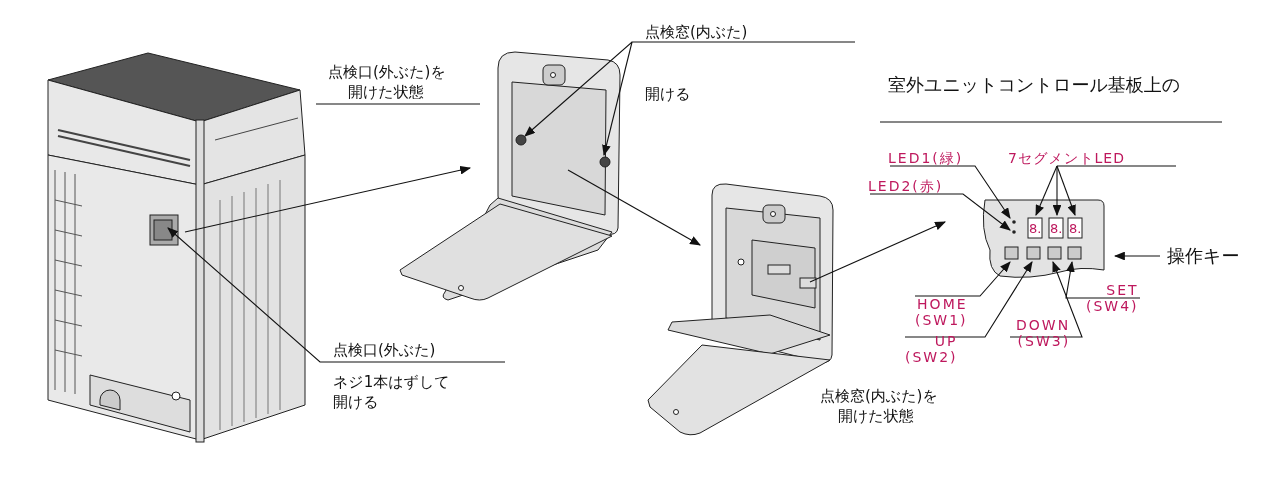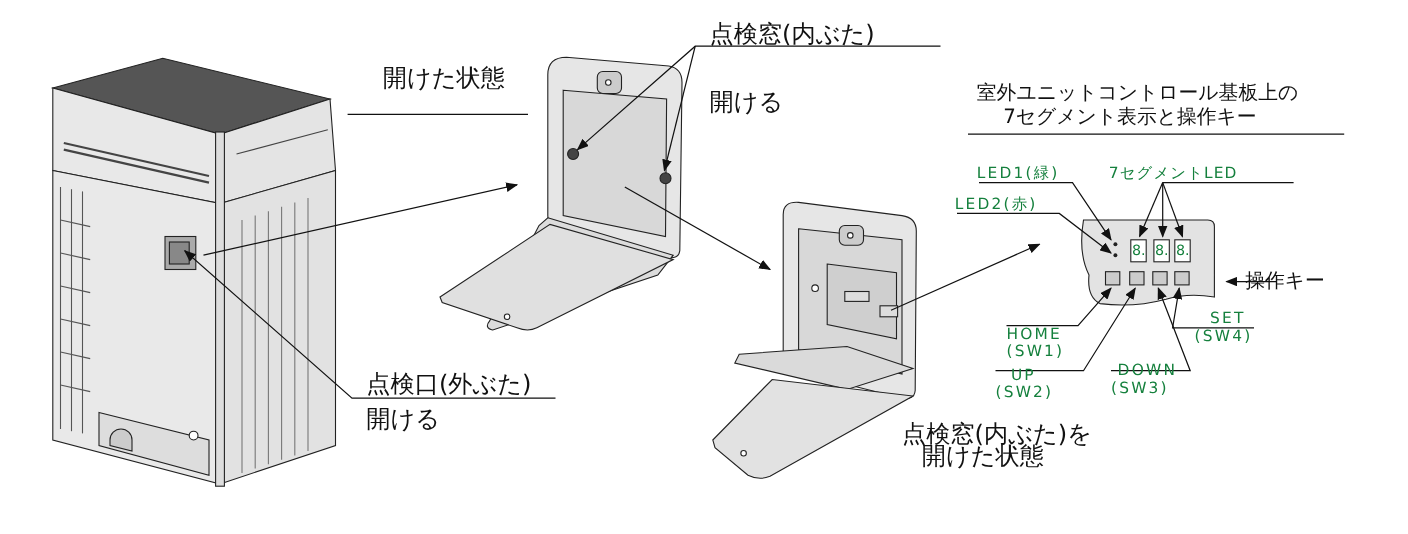--- a/index.html
+++ b/index.html
@@ -1,20 +1,20 @@
 <!DOCTYPE html>
 <html><head>
 <meta charset="utf-8">
 <style>
   html, body { margin:0; padding:0; background:#ffffff; }
   body { width:1280px; height:485px; position:relative; overflow:hidden;
          font-family:"DejaVu Sans", sans-serif; color:#111; }
   svg { position:absolute; left:0; top:0; }
-  .lbl { position:absolute; font-size:22px; line-height:20px; white-space:nowrap; color:#111; }
-  .lbl-sm { position:absolute; font-size:14px; line-height:16px; white-space:nowrap; letter-spacing:2px; color:#15803d; }
+  .lbl { position:absolute; font-size:15px; line-height:20px; white-space:nowrap; color:#111; }
+  .lbl-sm { position:absolute; font-size:14px; line-height:16px; white-space:nowrap; letter-spacing:2px; color:#be185d;text-align:right; }
 </style>
 </head>
 <body>
 
 <svg width="1280" height="485" viewBox="0 0 1280 485">
   <defs>
     <marker id="arr" markerWidth="10" markerHeight="8" refX="9" refY="4" orient="auto">
       <path d="M0,0 L10,4 L0,8 Z" fill="#111"></path>
     </marker>
   </defs>
@@ -131,60 +131,61 @@
     <polyline points="915,296 980,296 1010,262" marker-end="url(#arr)"></polyline>
     <polyline points="905,337 985,337 1032,262" marker-end="url(#arr)"></polyline>
     <polyline points="1010,337 1082,337 1053,262" marker-end="url(#arr)"></polyline>
     <polyline points="1140,298 1066,298 1072,262" marker-end="url(#arr)"></polyline>
 
     <line x1="1160" y1="256" x2="1115" y2="256" marker-end="url(#arr)"></line>
   </g>
 </svg>
 
 <div class="lbl" style="left:328px;top:62px;">
+  <div>点検口(外ぶた)を</div>
   <div style="padding-left:20px">開けた状態</div>
 </div>
 
 <div class="lbl" style="left:645px;top:22px;">点検窓(内ぶた)</div>
 <div class="lbl" style="left:645px;top:84px;">
   <div>開ける</div>
 </div>
 
 <div class="lbl" style="left:333px;top:340px;">点検口(外ぶた)</div>
 <div class="lbl" style="left:333px;top:372px;">
+  <div>ネジ1本はずして</div>
   <div>開ける</div>
 </div>
 
 <div class="lbl" style="left:820px;top:386px;">
   <div>点検窓(内ぶた)を</div>
   <div style="padding-left:18px">開けた状態</div>
 </div>
 
 <div class="lbl" style="left:888px;top:74px;font-size:18px;line-height:22px;">
   <div>室外ユニットコントロール基板上の</div>
-  <div style="padding-left:24px">7セグメント表示と操作キー</div>
 </div>
 
 <div class="lbl-sm" style="left:888px;top:150px;">LED1(緑)</div>
 <div class="lbl-sm" style="left:868px;top:178px;">LED2(赤)</div>
 <div class="lbl-sm" style="left:1008px;top:150px;letter-spacing:1px;">7セグメントLED</div>
-<div class="lbl" style="left:1132px;top:246px;font-size:18px;">操作キー</div>
+<div class="lbl" style="left:1167px;top:246px;font-size:18px;">操作キー</div>
 
 <div class="lbl-sm" style="left:1029px;top:221px;font-size:13px;letter-spacing:0;">8.</div>
 <div class="lbl-sm" style="left:1050px;top:221px;font-size:13px;letter-spacing:0;">8.</div>
 <div class="lbl-sm" style="left:1069px;top:221px;font-size:13px;letter-spacing:0;">8.</div>
 
 <div class="lbl-sm" style="left:915px;top:280px;margin-top:16px;">
   <div>HOME</div>
   <div>(SW1)</div>
 </div>
 <div class="lbl-sm" style="left:905px;top:321px;margin-top:12px;">
   <div style="padding-left:14px">UP</div>
   <div>(SW2)</div>
 </div>
-<div class="lbl-sm" style="left:1010px;top:329px;">
+<div class="lbl-sm" style="left:1010px;top:317px;">
   <div style="padding-left:6px">DOWN</div>
   <div>(SW3)</div>
 </div>
 <div class="lbl-sm" style="left:1070px;top:282px;margin-left:16px;">
   <div style="padding-left:14px">SET</div>
   <div>(SW4)</div>
 </div>
 
 </body></html>

